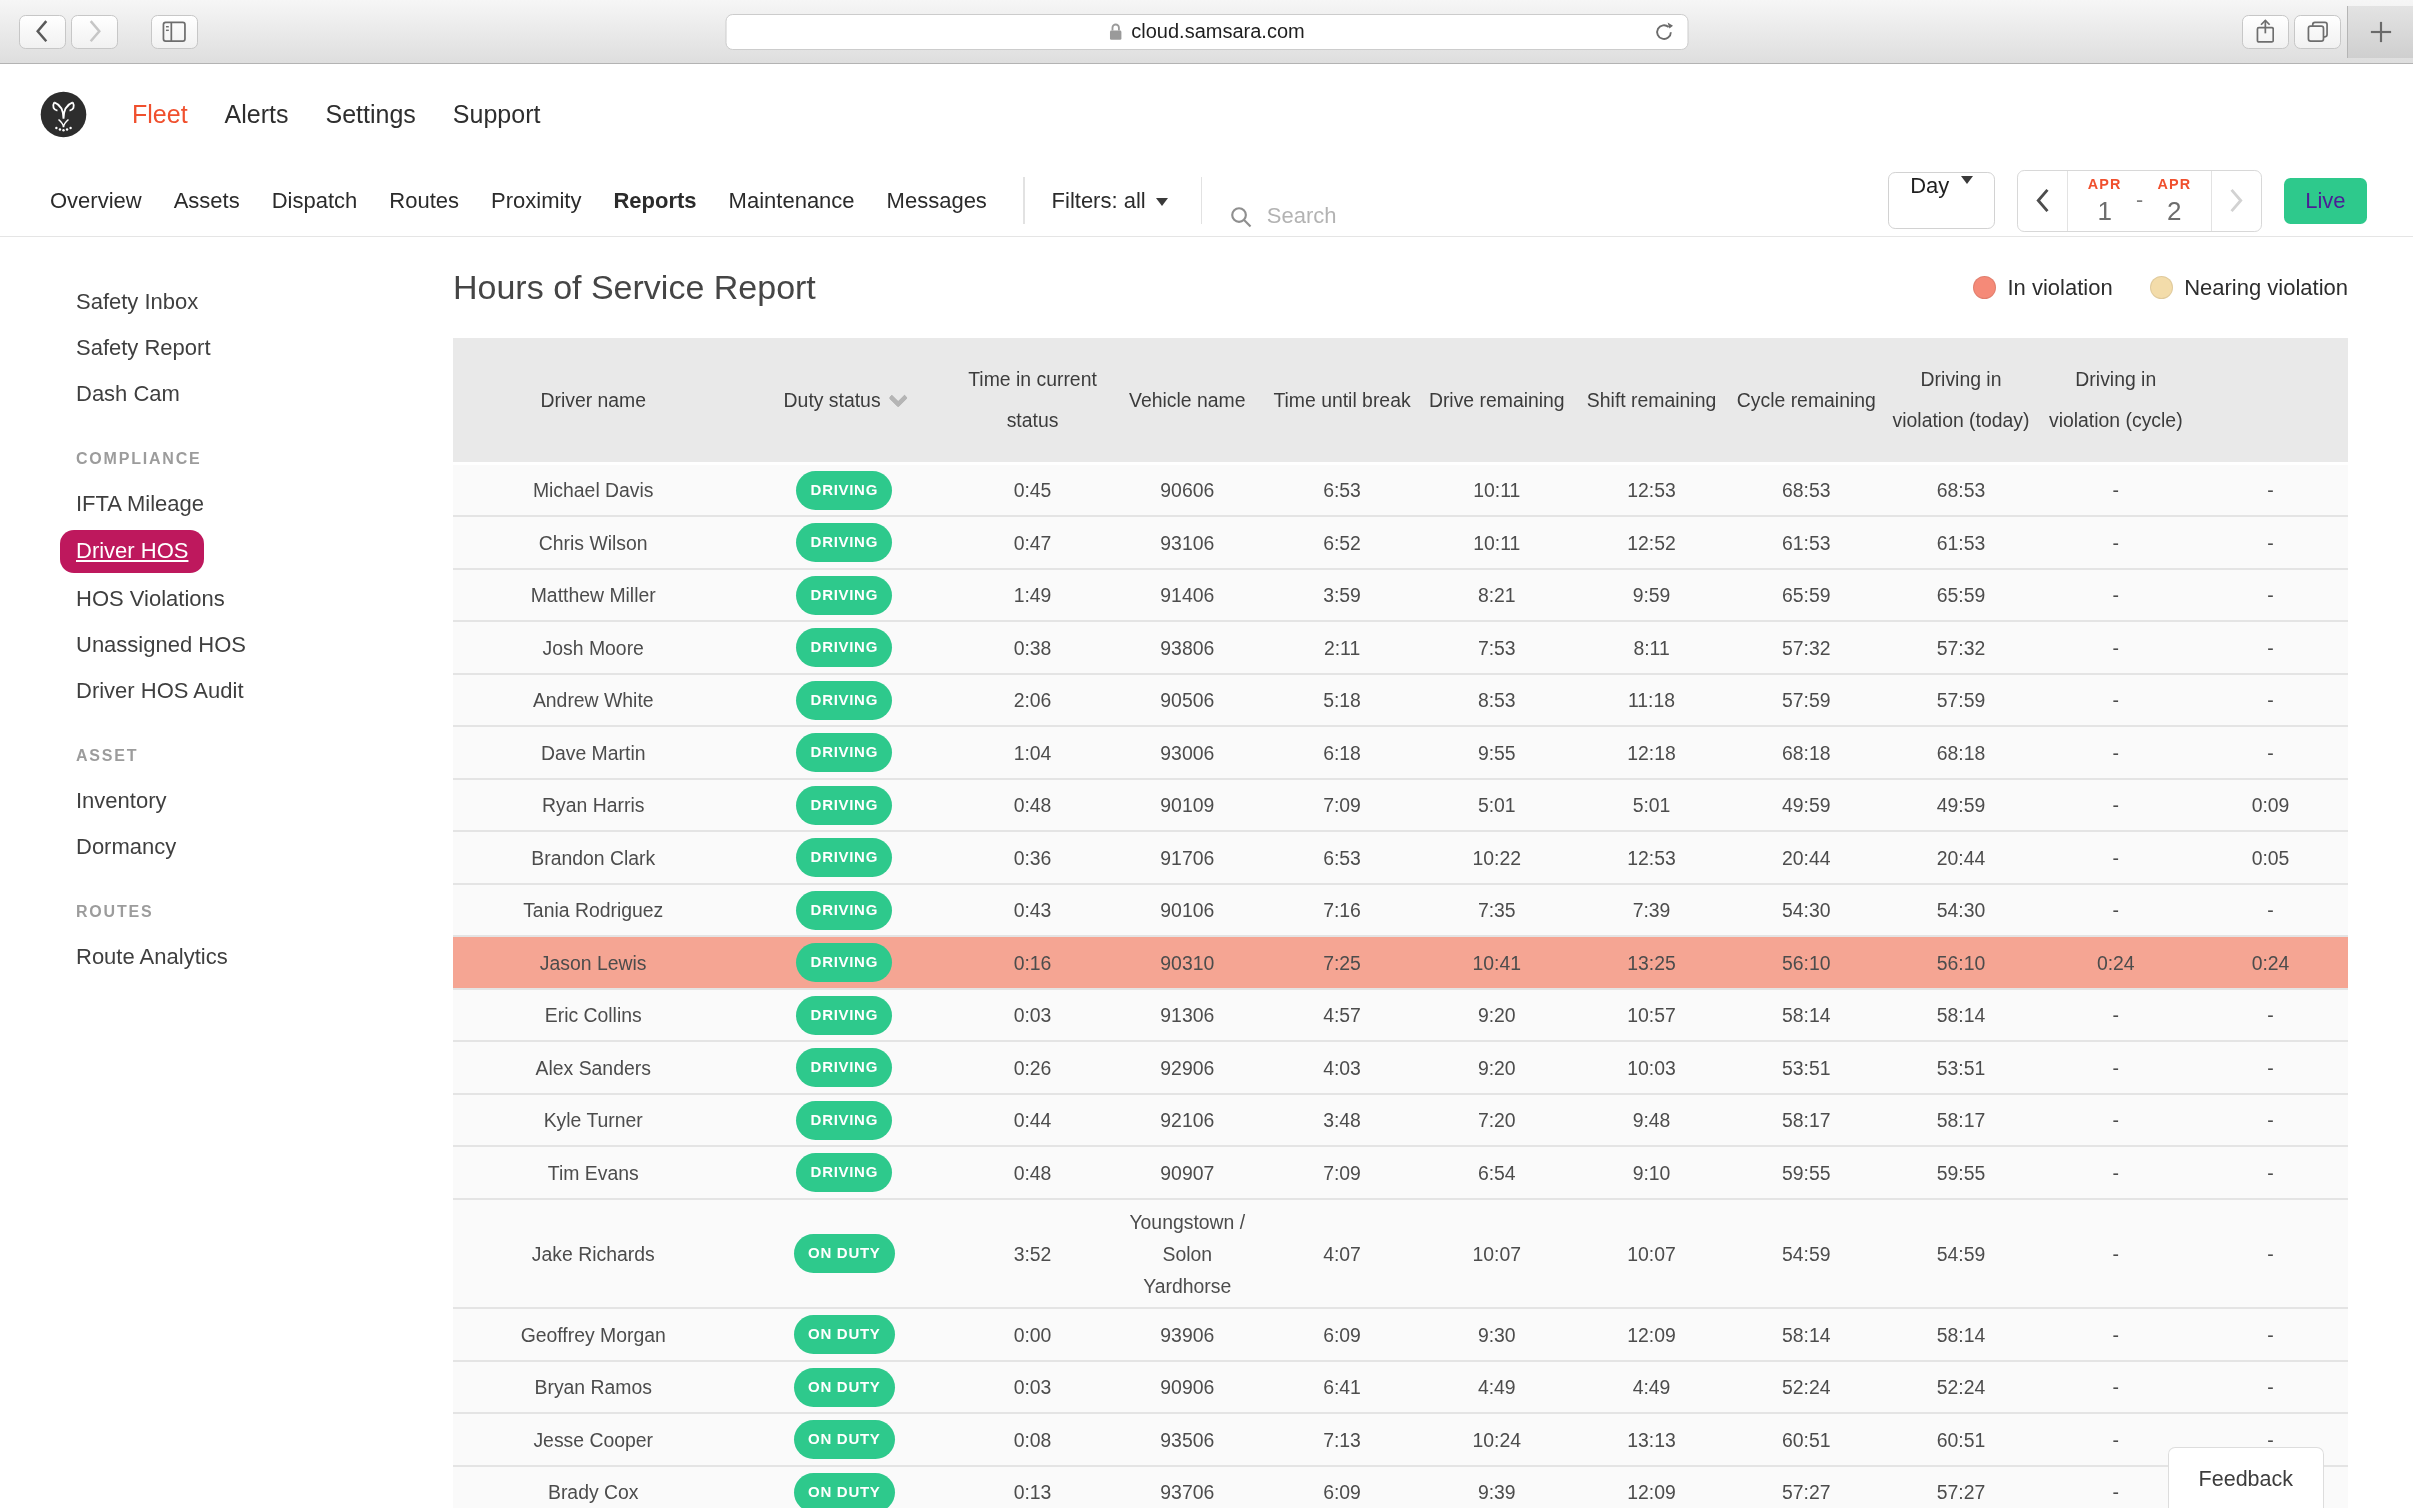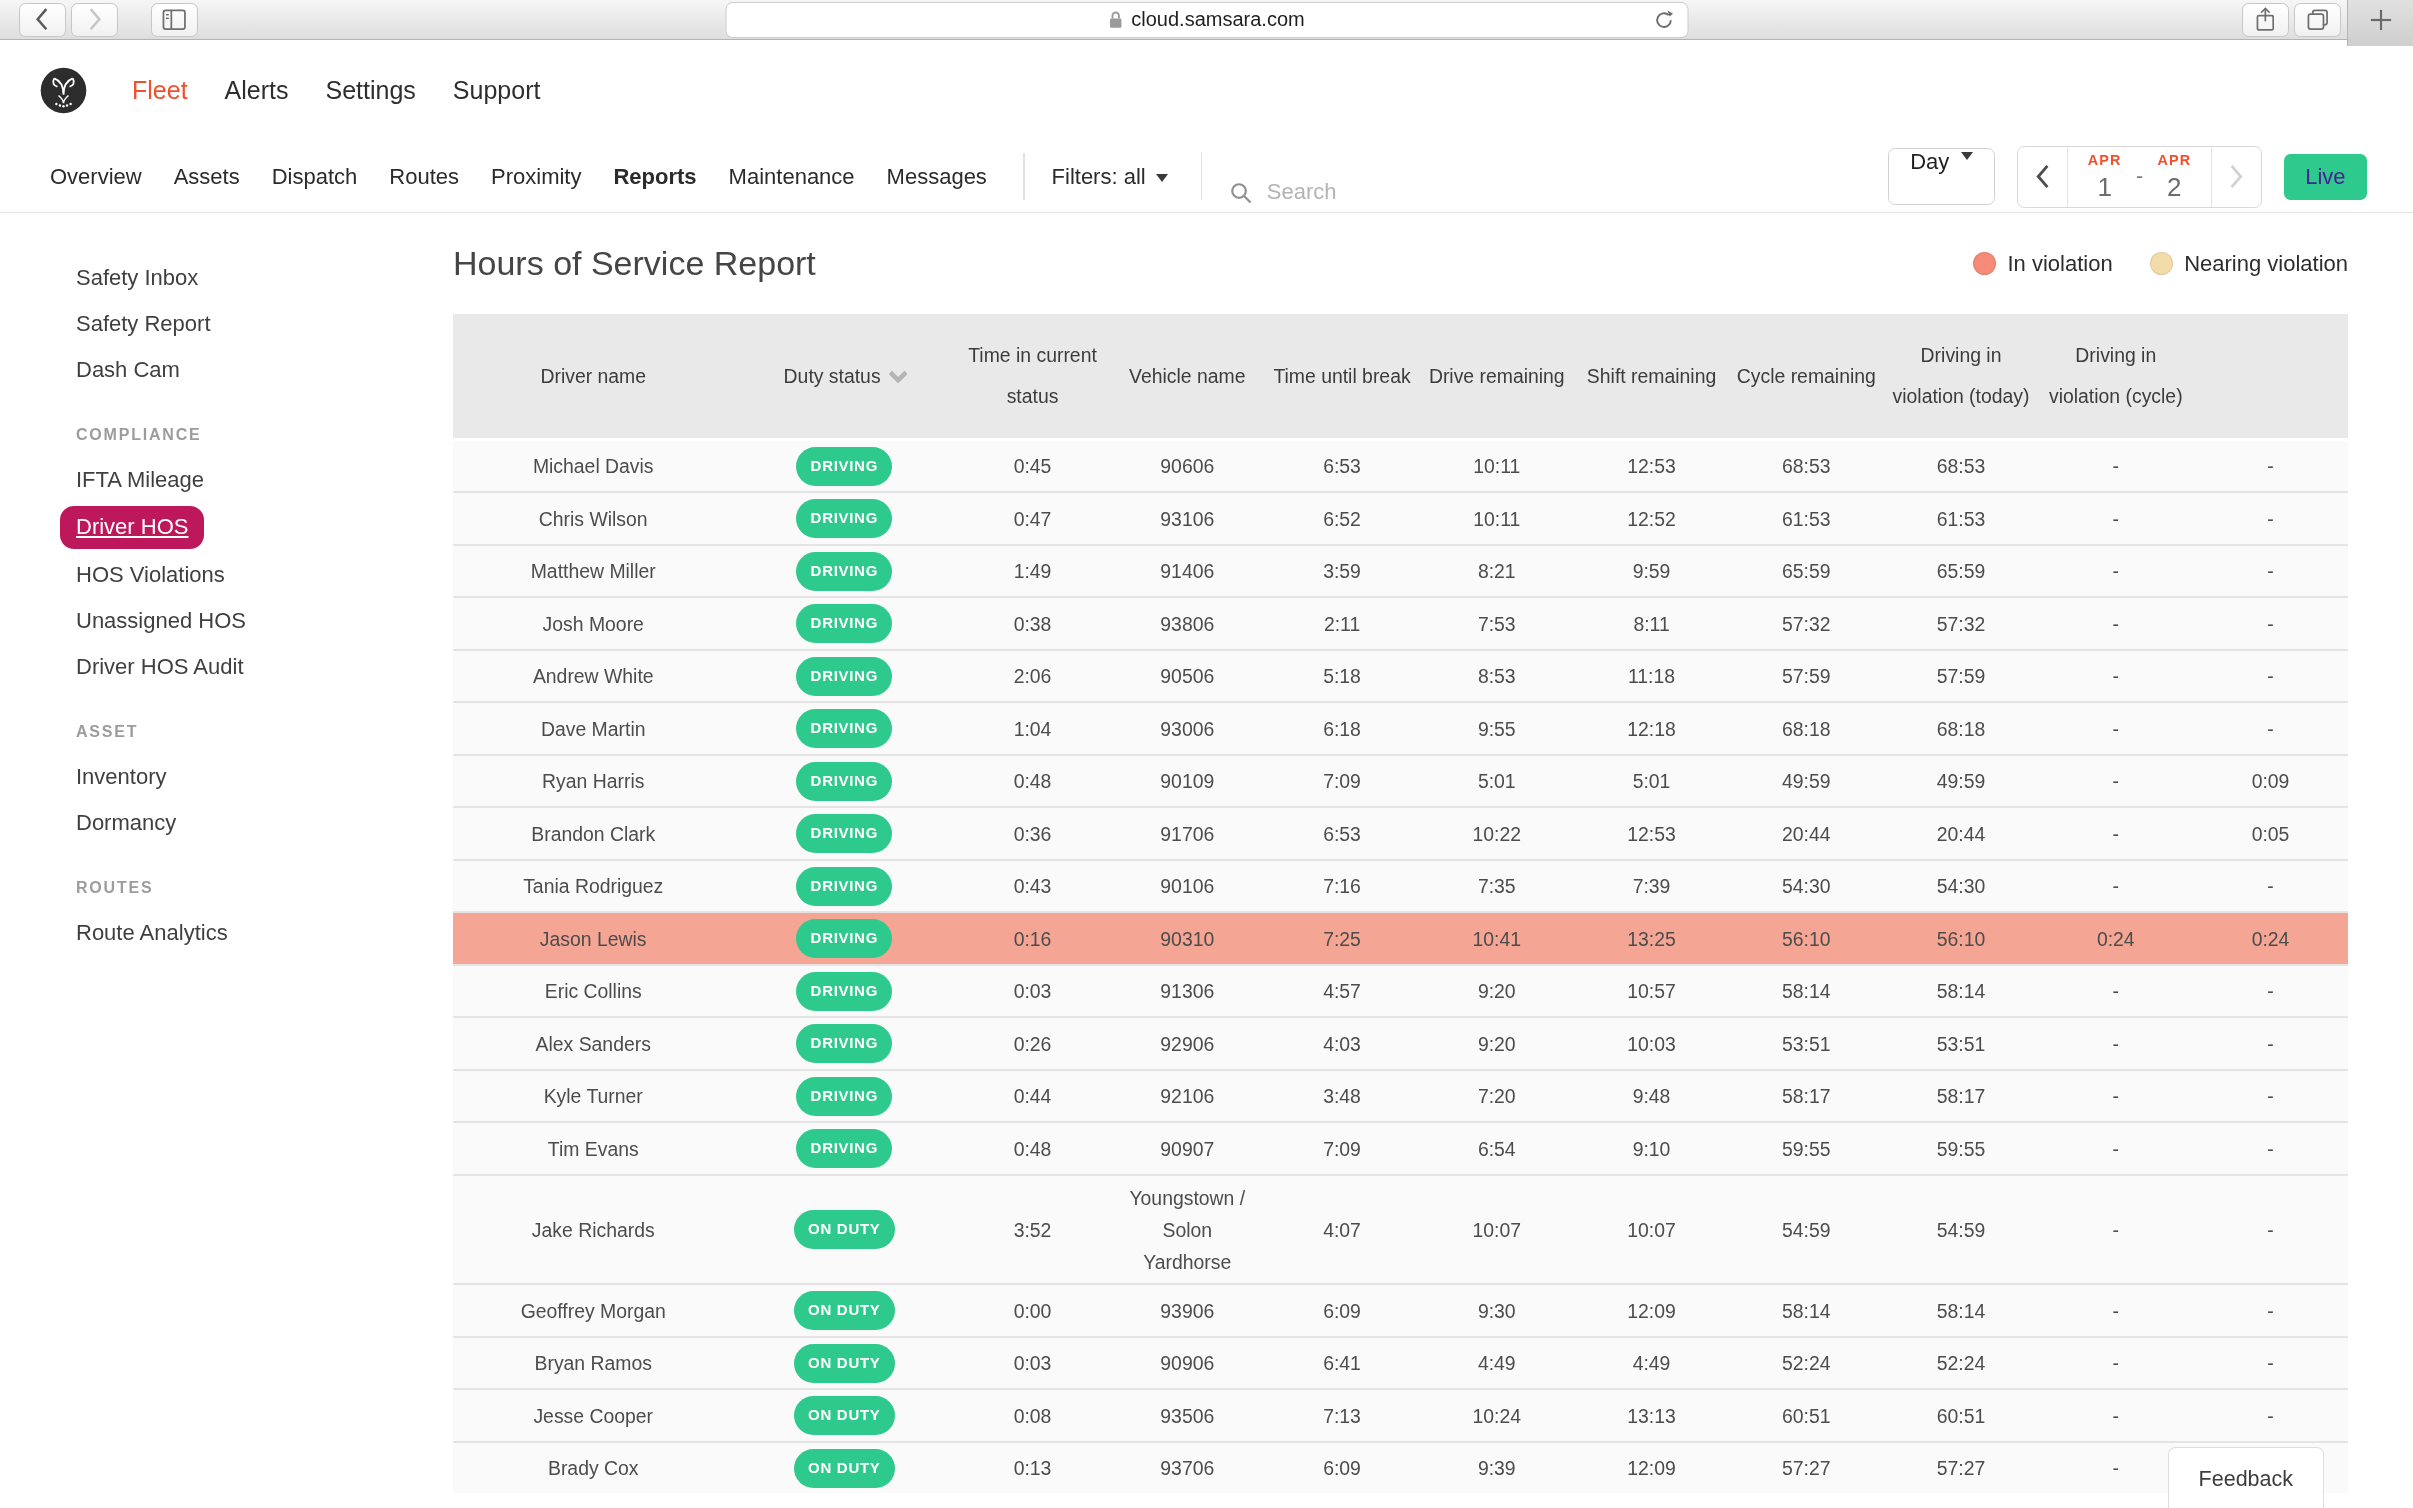--- a/index.html
+++ b/index.html
@@ -1,20 +1,20 @@
 <!DOCTYPE html>
 <html style="--green: #2ec98c; --accent: #f0502e; --violation-row: #f5a593;font-size:11.5px"><head>
 <meta charset="utf-8">
 <style>
   * { margin:0; padding:0; box-sizing:border-box; }
   html,body { width:2413px; height:1508px; overflow:hidden; background:#fff;
     font-family:"Liberation Sans", sans-serif; }
 
   
-  .chrome { height:40px; background:linear-gradient(#f6f6f6,#dedede);
+  .chrome { height:64px; background:linear-gradient(#f6f6f6,#dedede);
     border-bottom:1.4px solid #b3b3b3; display:flex; align-items:center;
     padding:0 0 0 18.7px; position:relative;text-align:center; }
   .chrome-btn { width:47px; height:34px; background:linear-gradient(#ffffff,#f1f1f1);
     border:0.7px solid #c7c7c7; border-radius:6.5px; display:flex; align-items:center;
     justify-content:center; margin-right:5.7px; flex:none; }
   .chrome-btn.toggle { margin-left:27px; }
   .urlbar { position:absolute; left:50%; transform:translateX(-50%); width:963px;
     height:36px; background:#fff; border:0.7px solid #ccc; border-radius:7.2px;
     display:flex; align-items:center; justify-content:center; gap:8.6px;
     font-size:20px; color:#1f1f1f; }

